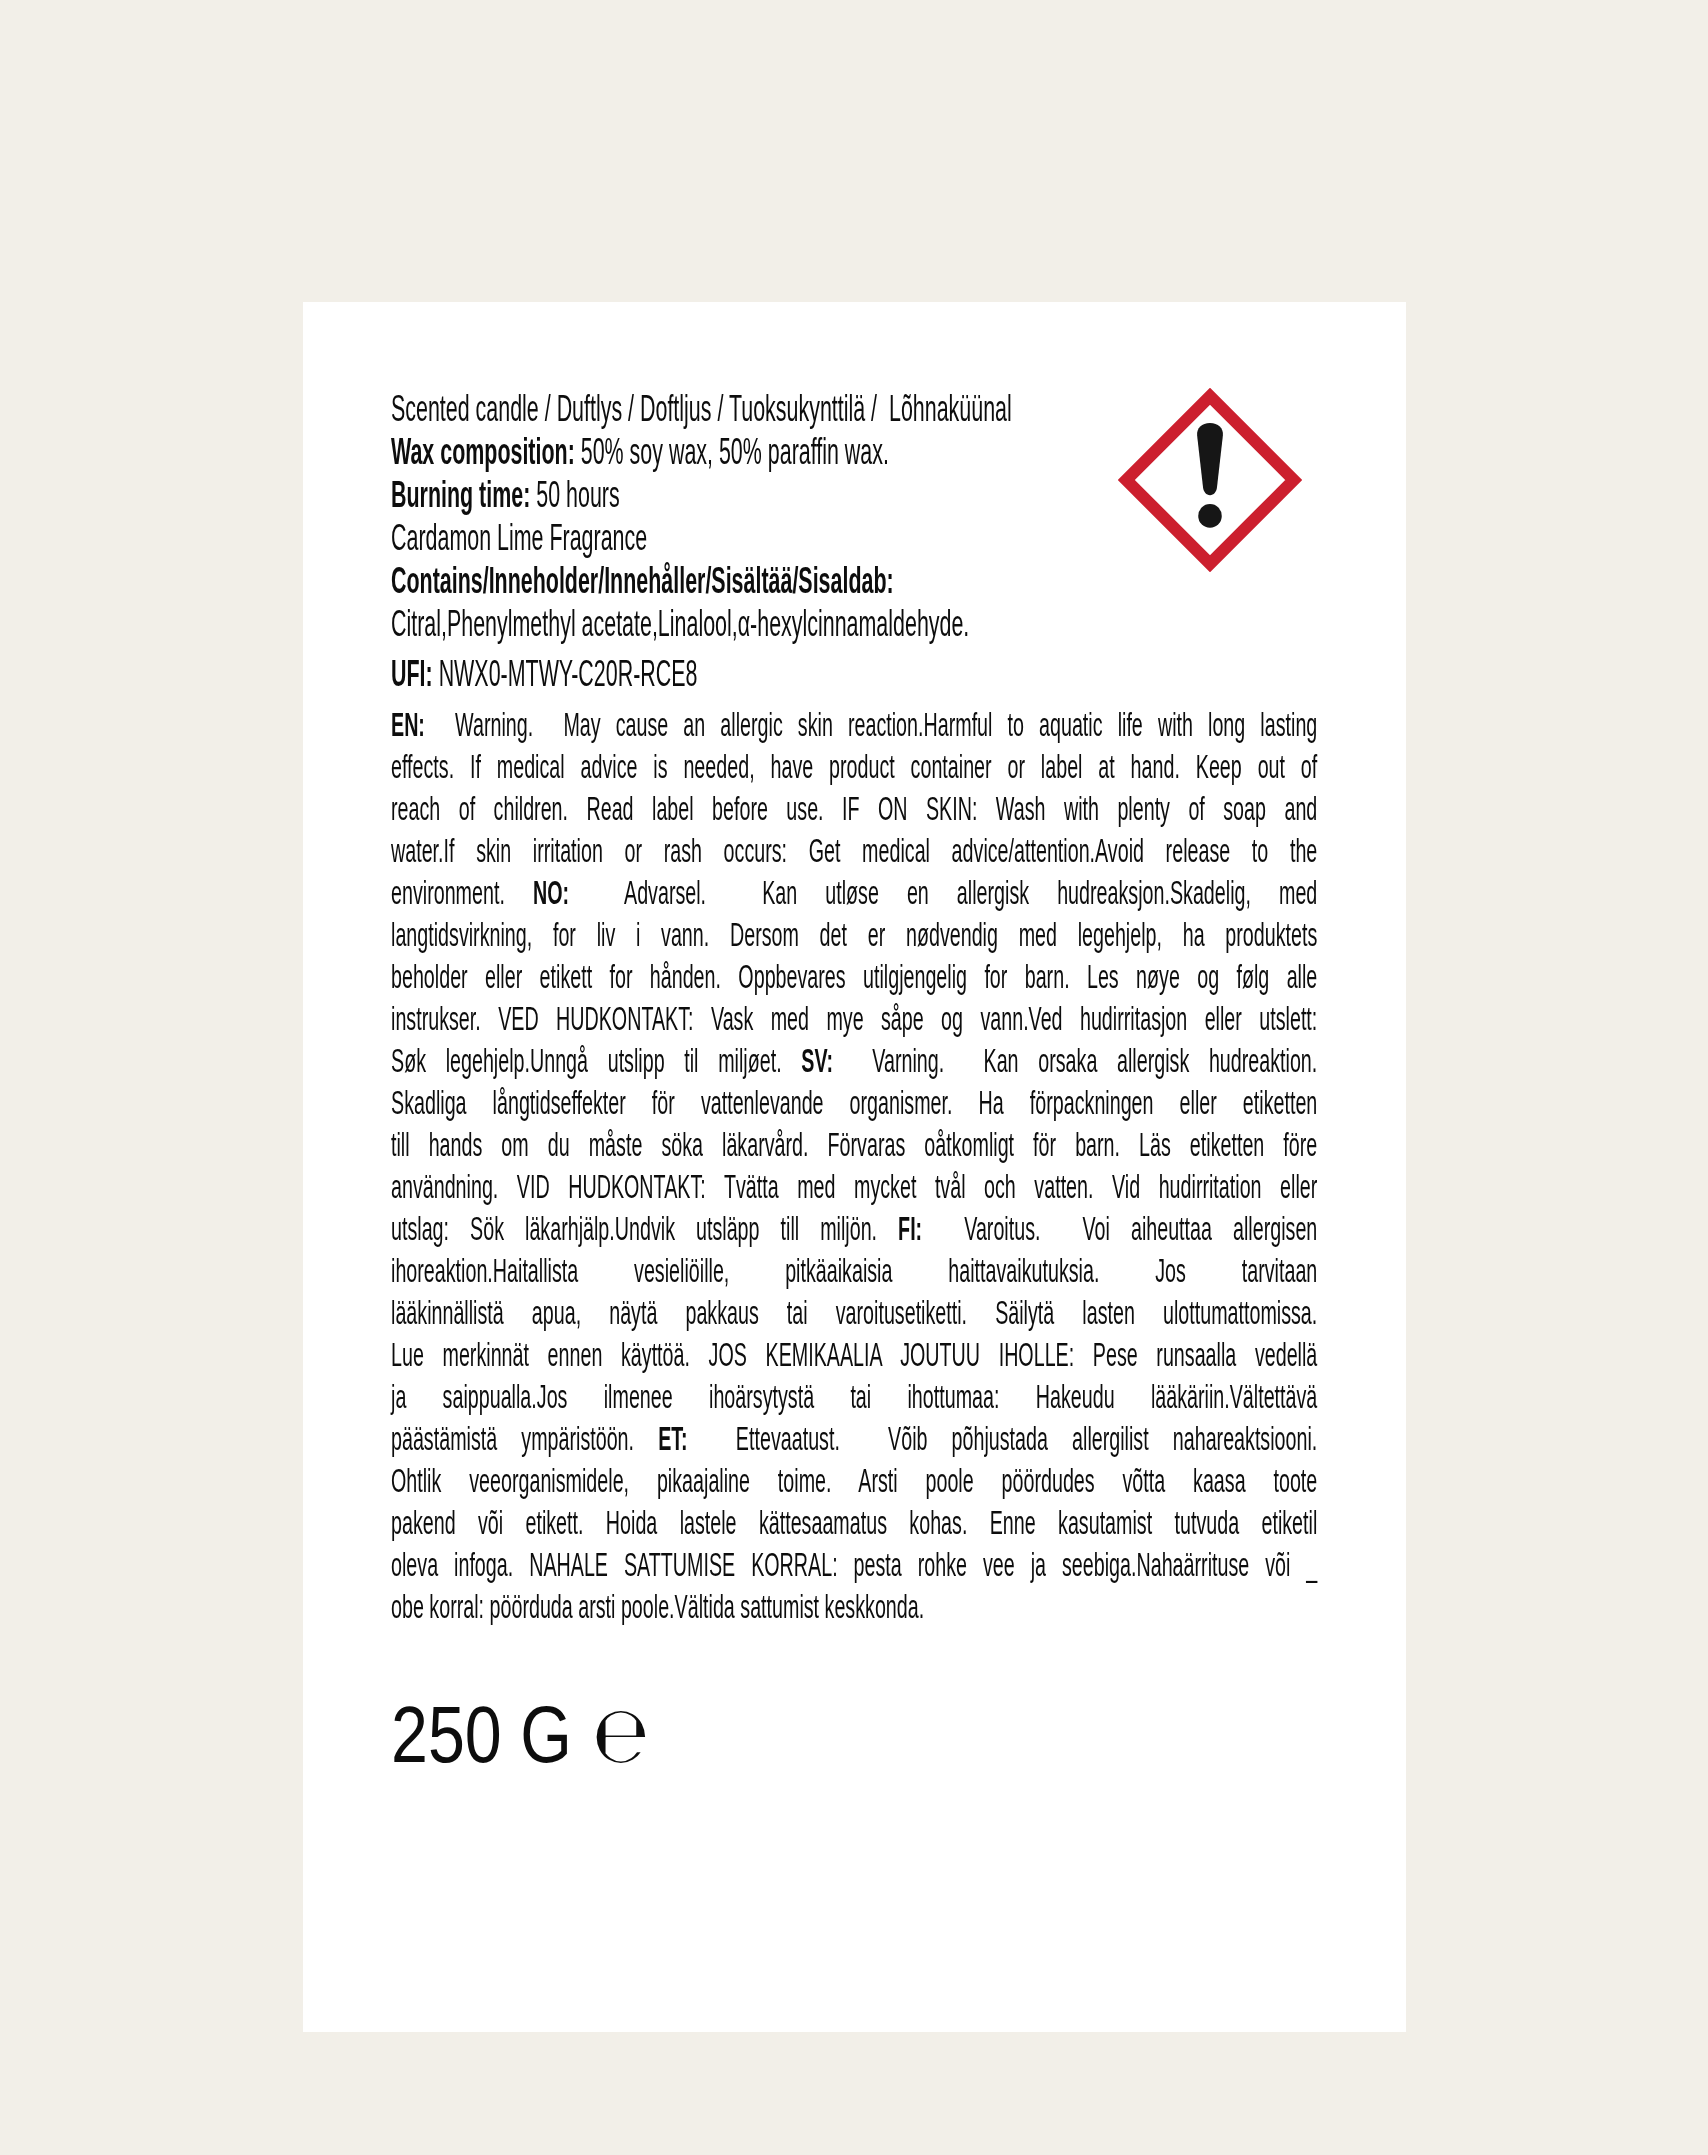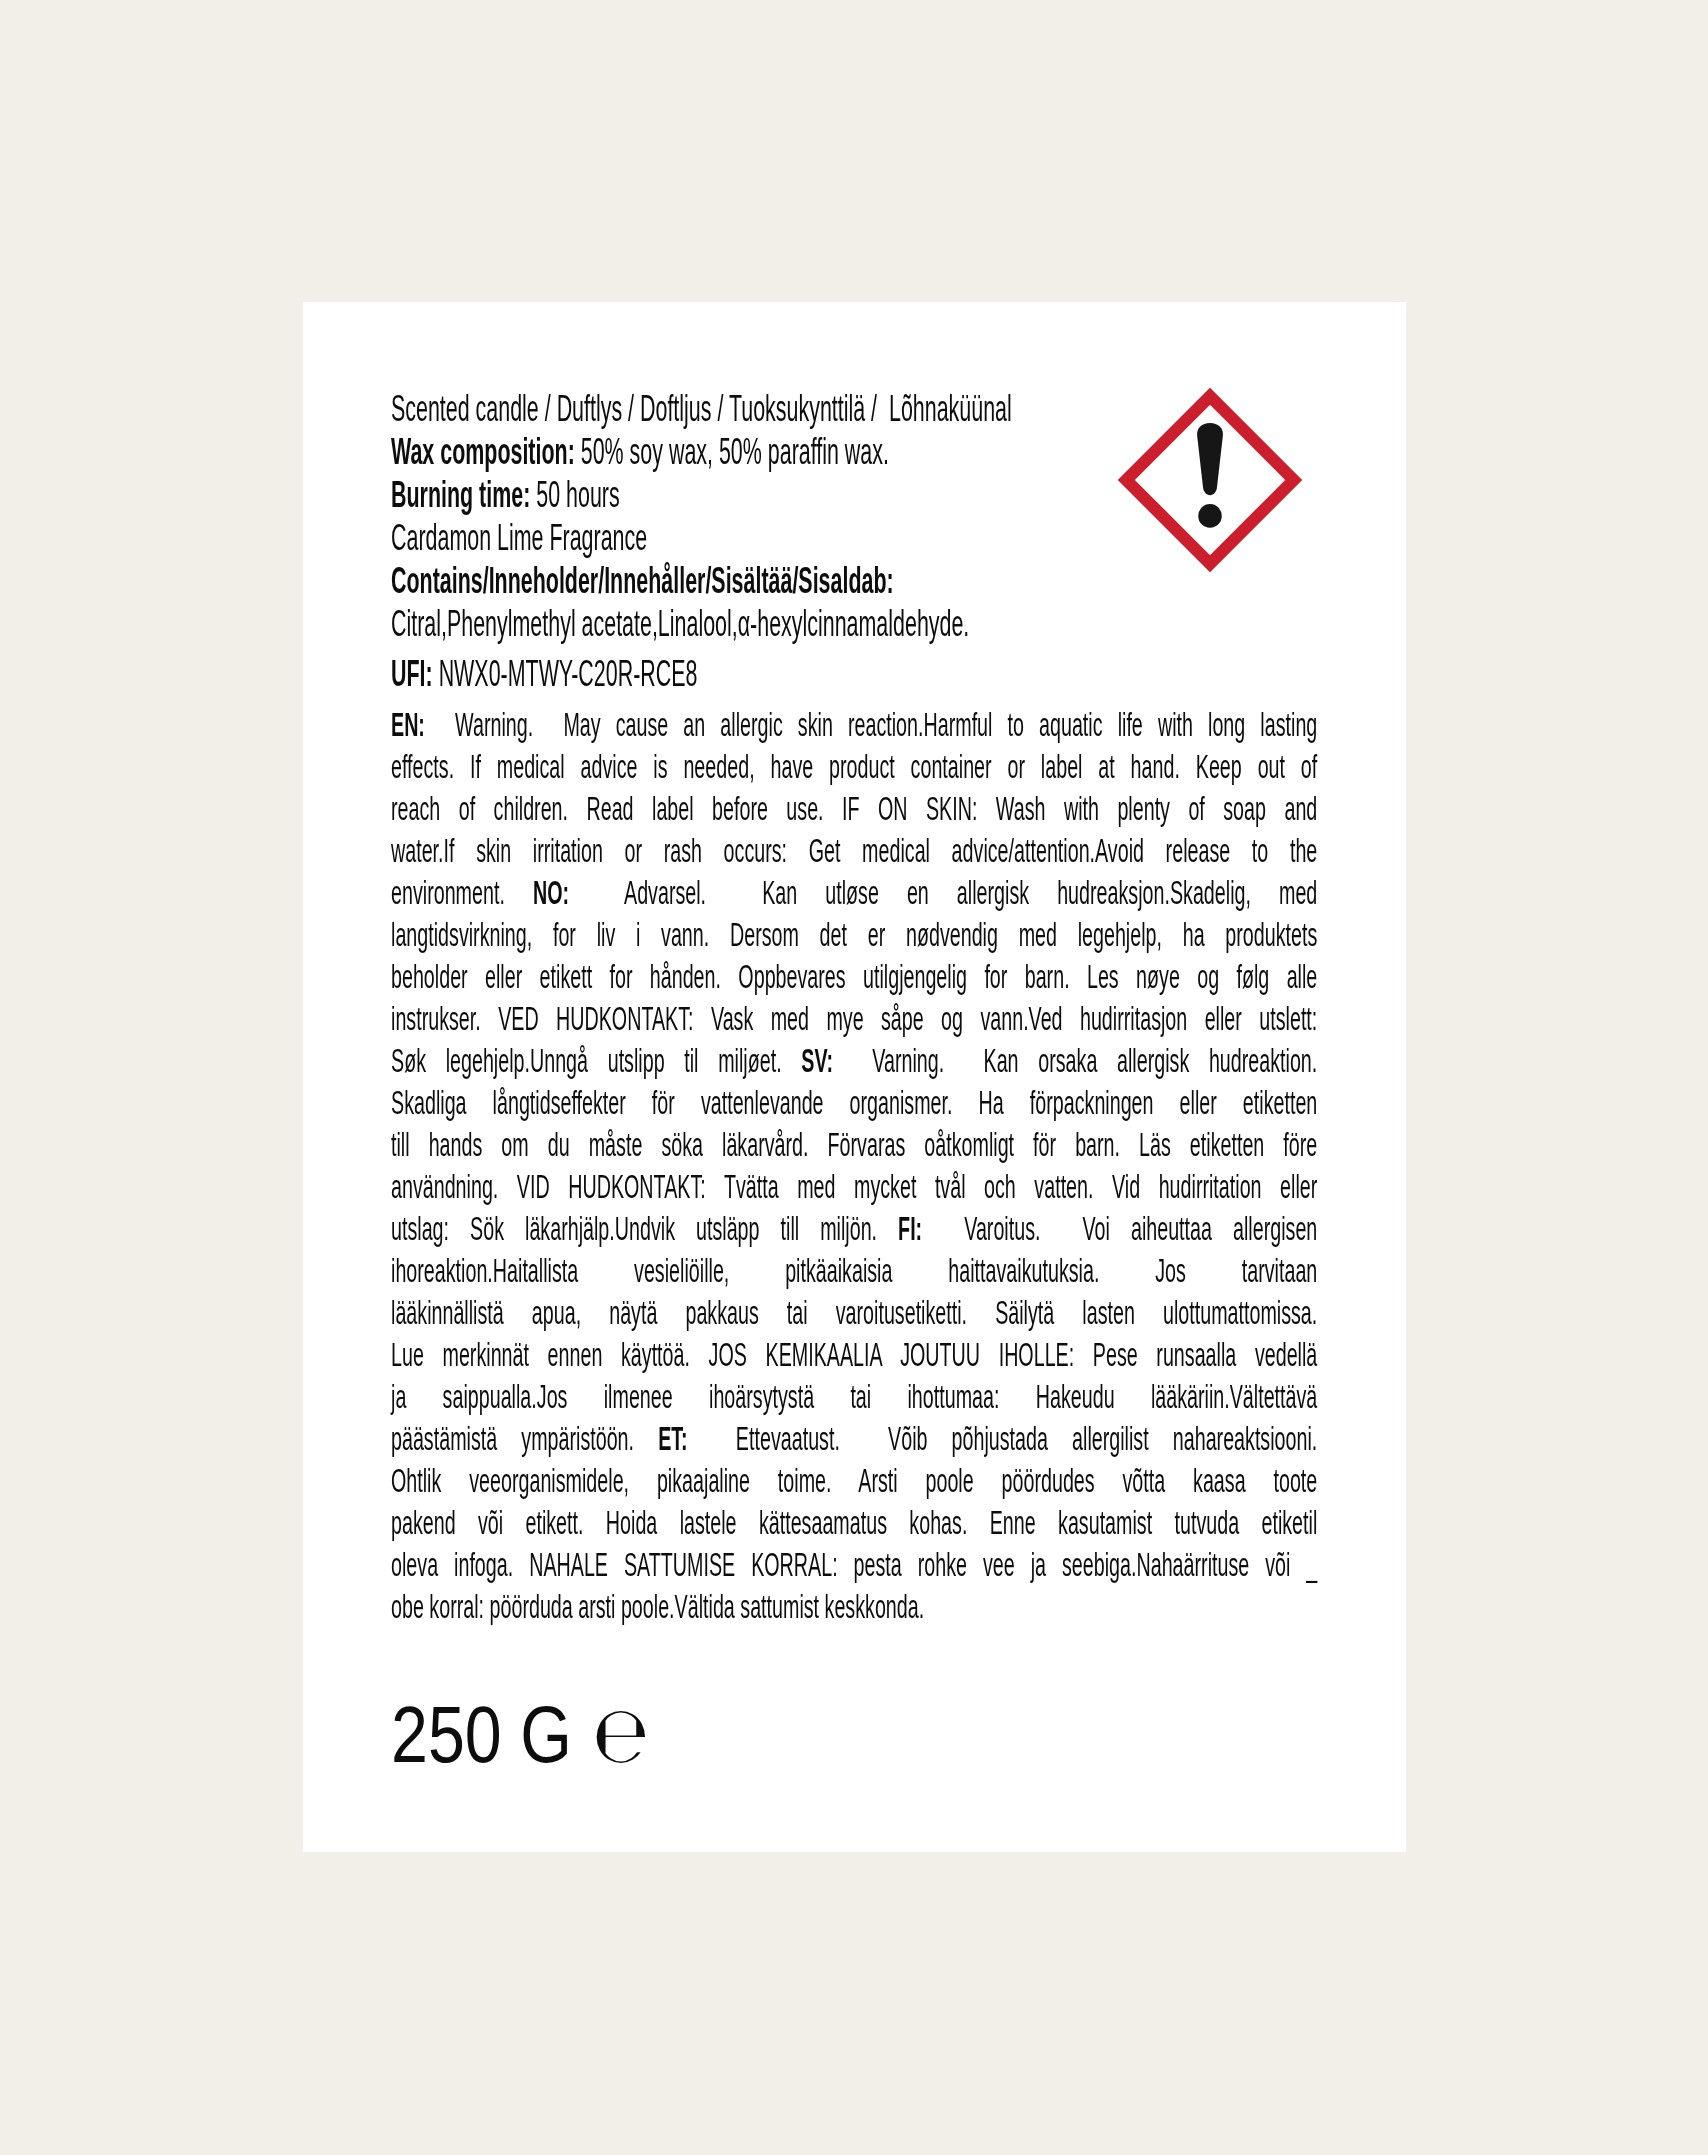--- a/index.html
+++ b/index.html
@@ -13,21 +13,21 @@
   .page {
     position: relative;
     width: 1708px;
     height: 2156px;
   }
   .label {
     position: absolute;
     left: 303px;
     top: 302px;
     width: 1103px;
-    height: 1550px;
+    height: 1730px;
   }
   .content {
     position: absolute;
     left: 88px;
     top: 85px;
     width: 926px;
   }
   
   .condense {
     width: 1599px;

